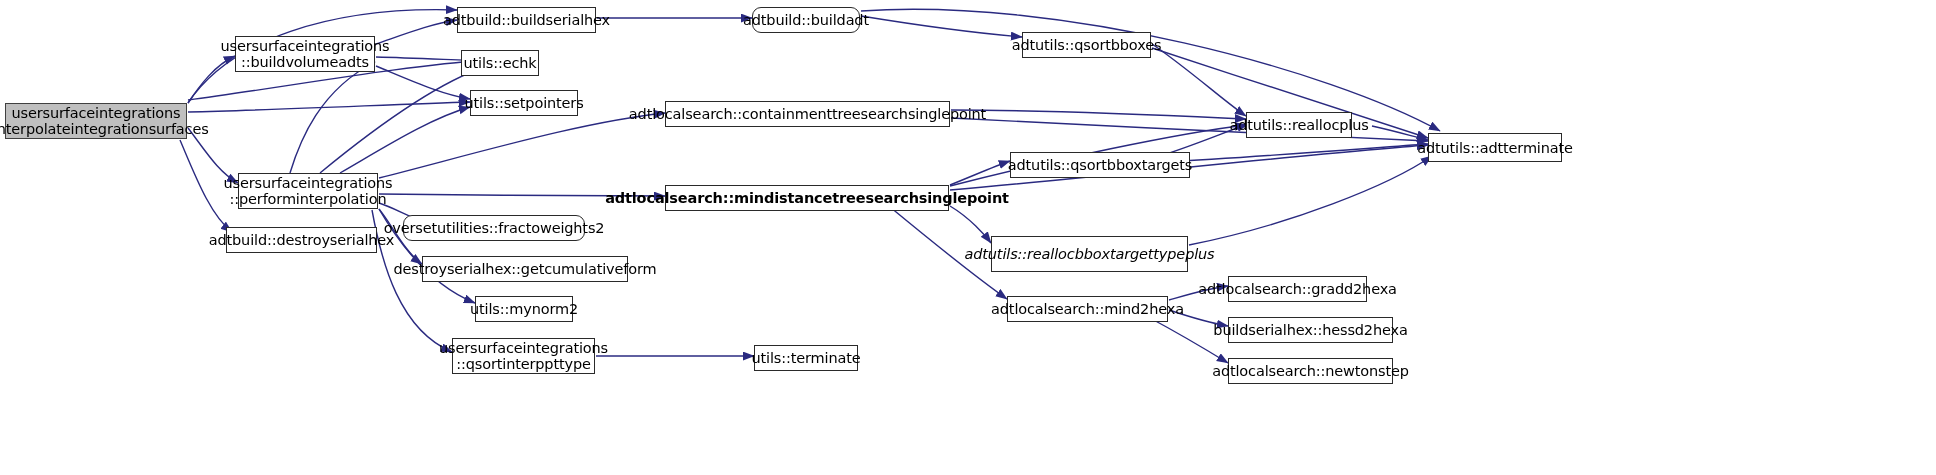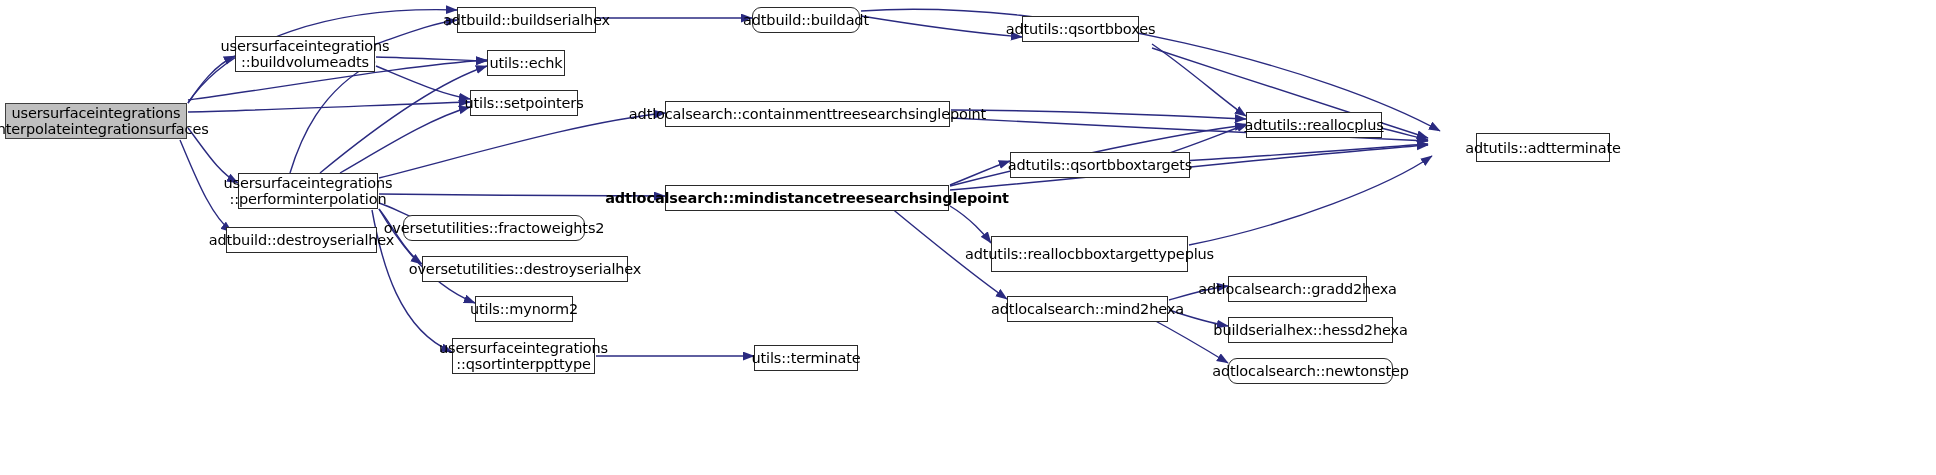--- a/index.html
+++ b/index.html
@@ -85,37 +85,37 @@
         <path d="M1150,318 C1180,334 1210,352 1228,363" marker-end="url(#arrow)"></path>
         <path d="M596,356 C660,356 715,356 754,356" marker-end="url(#arrow)"></path>
       </g>
   </svg>
   <div id="node-layer">
       <div class="node root" style="left: 5px; top: 103px; width: 182px; height: 36px;">usersurfaceintegrations
 ::interpolateintegrationsurfaces</div>
       <div class="node" style="left: 235px; top: 36px; width: 140px; height: 36px;">usersurfaceintegrations
 ::buildvolumeadts</div>
       <div class="node" style="left: 457px; top: 7px; width: 139px; height: 22px;">adtbuild::buildserialhex</div>
-      <div class="node" style="left: 487px; top: 50px; width: 78px; height: 22px;">utils::echk</div>
+      <div class="node" style="left: 461px; top: 50px; width: 78px; height: 22px;">utils::echk</div>
       <div class="node" style="left: 470px; top: 90px; width: 108px; height: 22px;">utils::setpointers</div>
       <div class="node" style="left: 752px; top: 7px; width: 108px; height: 22px; border-radius: 9px;">adtbuild::buildadt</div>
-      <div class="node" style="left: 1022px; top: 16px; width: 117px; height: 22px;">adtutils::qsortbboxes</div>
+      <div class="node" style="left: 1022px; top: 32px; width: 129px; height: 22px;">adtutils::qsortbboxes</div>
       <div class="node" style="left: 665px; top: 101px; width: 285px; height: 24px;">adtlocalsearch::containmenttreesearchsinglepoint</div>
-      <div class="node" style="left: 1246px; top: 112px; width: 136px; height: 22px; text-decoration: underline;">adtutils::reallocplus</div>
-      <div class="node" style="left: 1428px; top: 133px; width: 134px; height: 29px; margin-left: 48px;">adtutils::adtterminate</div>
+      <div class="node" style="left: 1246px; top: 112px; width: 106px; height: 22px;">adtutils::reallocplus</div>
+      <div class="node" style="left: 1428px; top: 133px; width: 134px; height: 29px;">adtutils::adtterminate</div>
       <div class="node" style="left: 1010px; top: 152px; width: 180px; height: 22px; text-align: right;">adtutils::qsortbboxtargets</div>
       <div class="node" style="left: 238px; top: 173px; width: 140px; height: 36px;">usersurfaceintegrations
 ::performinterpolation</div>
       <div class="node" style="left: 665px; top: 185px; width: 284px; height: 22px; font-weight: bold;">adtlocalsearch::mindistancetreesearchsinglepoint</div>
       <div class="node" style="left: 403px; top: 215px; width: 182px; height: 22px; border-radius: 9px;">oversetutilities::fractoweights2</div>
       <div class="node" style="left: 226px; top: 227px; width: 151px; height: 22px;">adtbuild::destroyserialhex</div>
-      <div class="node" style="left: 991px; top: 236px; width: 197px; height: 36px;">adtutils::reallocbboxtargettypeplus</div>
-      <div class="node" style="left: 422px; top: 256px; width: 206px; height: 22px;">oversetutilities::destroyserialhex</div>
+      <div class="node" style="left: 991px; top: 236px; width: 197px; height: 36px; font-style: italic;">adtutils::reallocbboxtargettypeplus</div>
+      <div class="node" style="left: 422px; top: 256px; width: 206px; height: 22px;">destroyserialhex::getcumulativeform</div>
       <div class="node" style="left: 1228px; top: 276px; width: 139px; height: 22px;">adtlocalsearch::gradd2hexa</div>
       <div class="node" style="left: 1007px; top: 296px; width: 161px; height: 22px;">adtlocalsearch::mind2hexa</div>
       <div class="node" style="left: 475px; top: 296px; width: 98px; height: 18px;">utils::mynorm2</div>
       <div class="node" style="left: 1228px; top: 317px; width: 165px; height: 22px;">buildserialhex::hessd2hexa</div>
       <div class="node" style="left: 452px; top: 338px; width: 143px; height: 36px;">usersurfaceintegrations
 ::qsortinterppttype</div>
       <div class="node" style="left: 754px; top: 345px; width: 104px; height: 22px;">utils::terminate</div>
-      <div class="node" style="left: 1228px; top: 358px; width: 165px; height: 22px; border-radius: 9px;">adtlocalsearch::newtonstep</div>
+      <div class="node" style="left: 1228px; top: 358px; width: 165px; height: 22px;">adtlocalsearch::newtonstep</div>
     </div>
 </div>
 
 </body></html>

